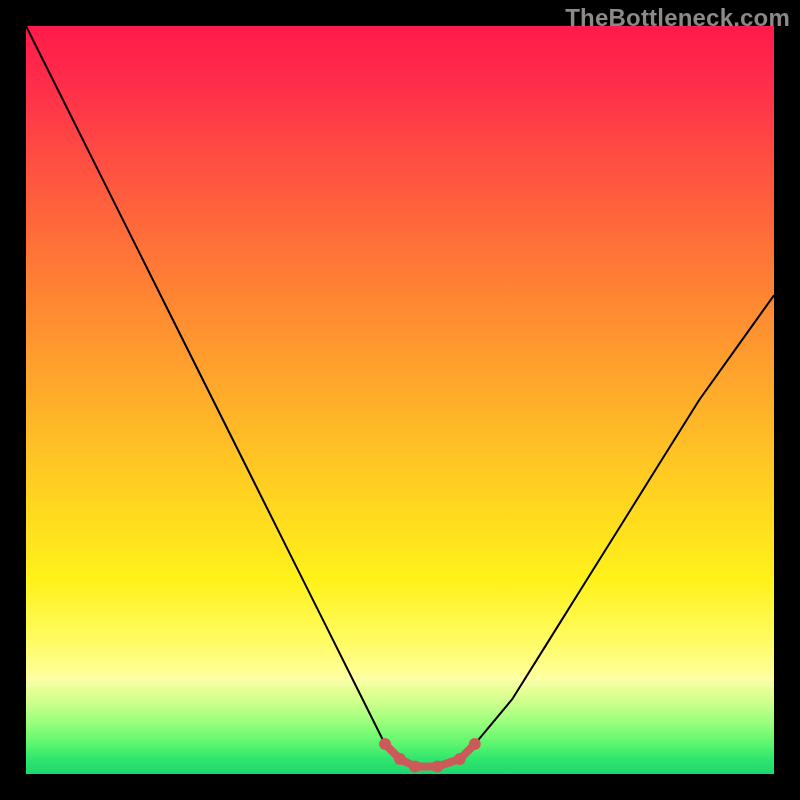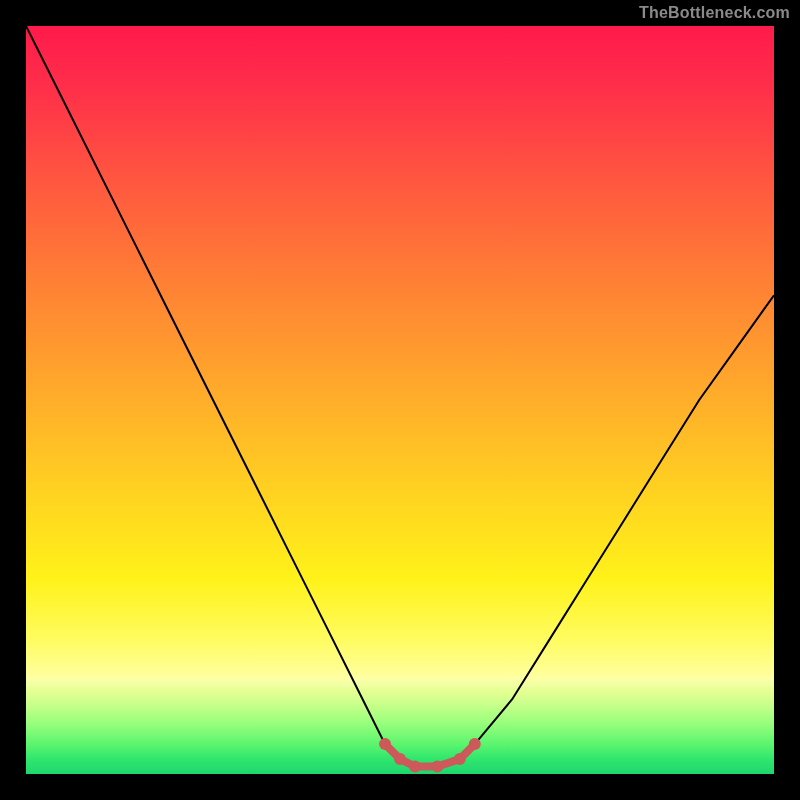--- a/index.html
+++ b/index.html
@@ -51,21 +51,21 @@
         #5cf56e 96%,
         #2fe66d 98%,
         #1fd66f 100%
       );
   }
   .watermark {
     position: absolute;
     top: 4px;
     right: 10px;
     font-family: Arial, Helvetica, sans-serif;
-    font-size: 16px;
+    font-size: 24px;
     font-weight: 600;
     color: #8a8a8a;
     letter-spacing: 0.2px;
     user-select: none;
   }
   svg.curves {
     position: absolute;
     left: 0;
     top: 0;
     width: 748px;

